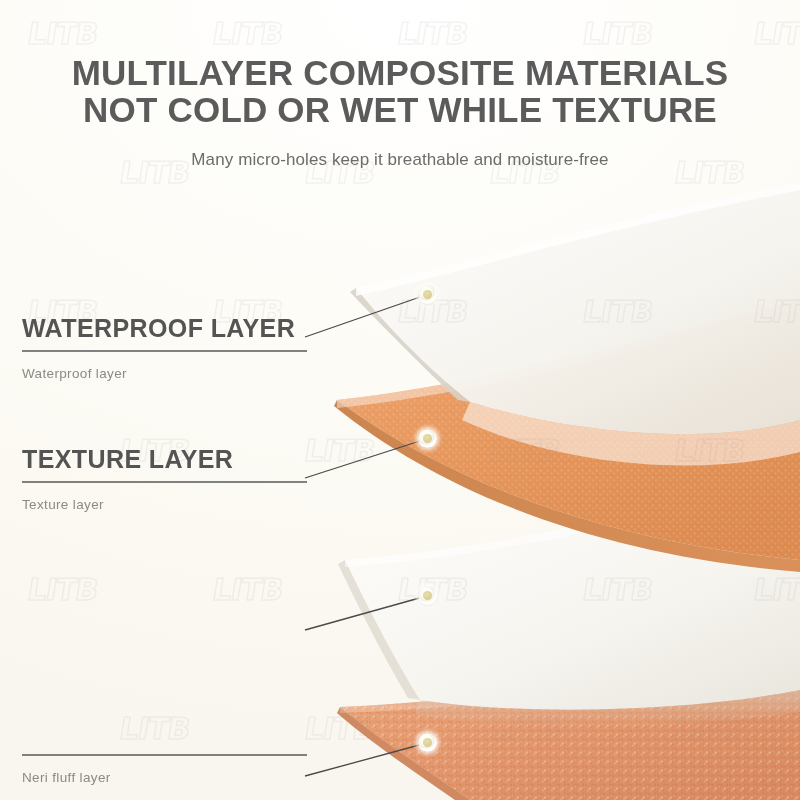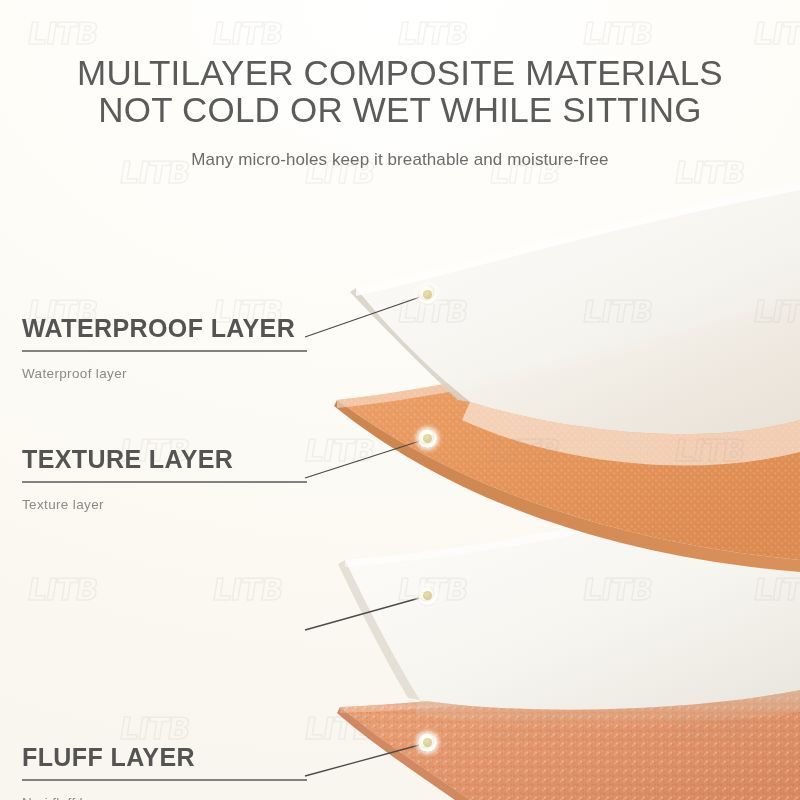--- a/index.html
+++ b/index.html
@@ -72,21 +72,21 @@
   .dot::after{
     content:"";
     width:9px;height:9px;border-radius:50%;
     background:radial-gradient(circle at 40% 35%,#e8dfae 0%,#ddd199 55%,#cfc089 100%);
   }
 
   
   .head{position:absolute;z-index:7;width:800px;text-align:center;}
   .h-title{
     font-family:"Liberation Sans","DejaVu Sans",sans-serif;
-    font-weight:400;
+    font-weight:700;
     font-size:35px;
     line-height:1.06;
     letter-spacing:0.2px;
     color:#5b5b5b;
     white-space:nowrap;
   }
   .h-sub{
     font-size:17px;
     font-weight:400;
     color:#6c6c6c;
@@ -227,21 +227,21 @@
     <span class="wm" style="left:754px;top:572px;">LITB</span>
 
     <span class="wm" style="left:120px;top:711px;">LITB</span>
     <span class="wm" style="left:305px;top:711px;">LITB</span>
     <span class="wm" style="left:490px;top:711px;">LITB</span>
     <span class="wm" style="left:675px;top:711px;">LITB</span>
   </div>
 
   <div class="head" style="top:54px;">
     <div class="h-title">MULTILAYER COMPOSITE MATERIALS</div>
-    <div class="h-title">NOT COLD OR WET WHILE SITTING</div>
+    <div class="h-title">NOT COLD OR WET WHILE TEXTURE</div>
   </div>
   <div class="head" style="top:150px;">
     <div class="h-sub">Many micro-holes keep it breathable and moisture-free</div>
   </div>
 
   <svg class="leaders" width="800" height="800" viewBox="0 0 800 800">
     <path d="M305,337 L423,296" stroke="#4a4a4a" stroke-width="1.3" fill="none"></path>
     <path d="M305,478 L423,440" stroke="#4a4a4a" stroke-width="1.3" fill="none"></path>
     <path d="M305,630 L423,597" stroke="#4a4a4a" stroke-width="1.3" fill="none"></path>
     <path d="M305,776 L423,744" stroke="#4a4a4a" stroke-width="1.3" fill="none"></path>
@@ -259,18 +259,17 @@
   </div>
 
   <div class="callout" style="left:22px;top:447px;">
     <div class="c-title">TEXTURE LAYER</div>
     <div class="c-rule"></div>
     <div class="c-sub">Texture layer</div>
   </div>
 
 
   <div class="callout" style="left:22px;top:745px;">
-    <div class="c-title">FLUFF LAYER</div>
     <div class="c-rule"></div>
     <div class="c-sub">Neri fluff layer</div>
   </div>
 
 </div>
 
 </body></html>

